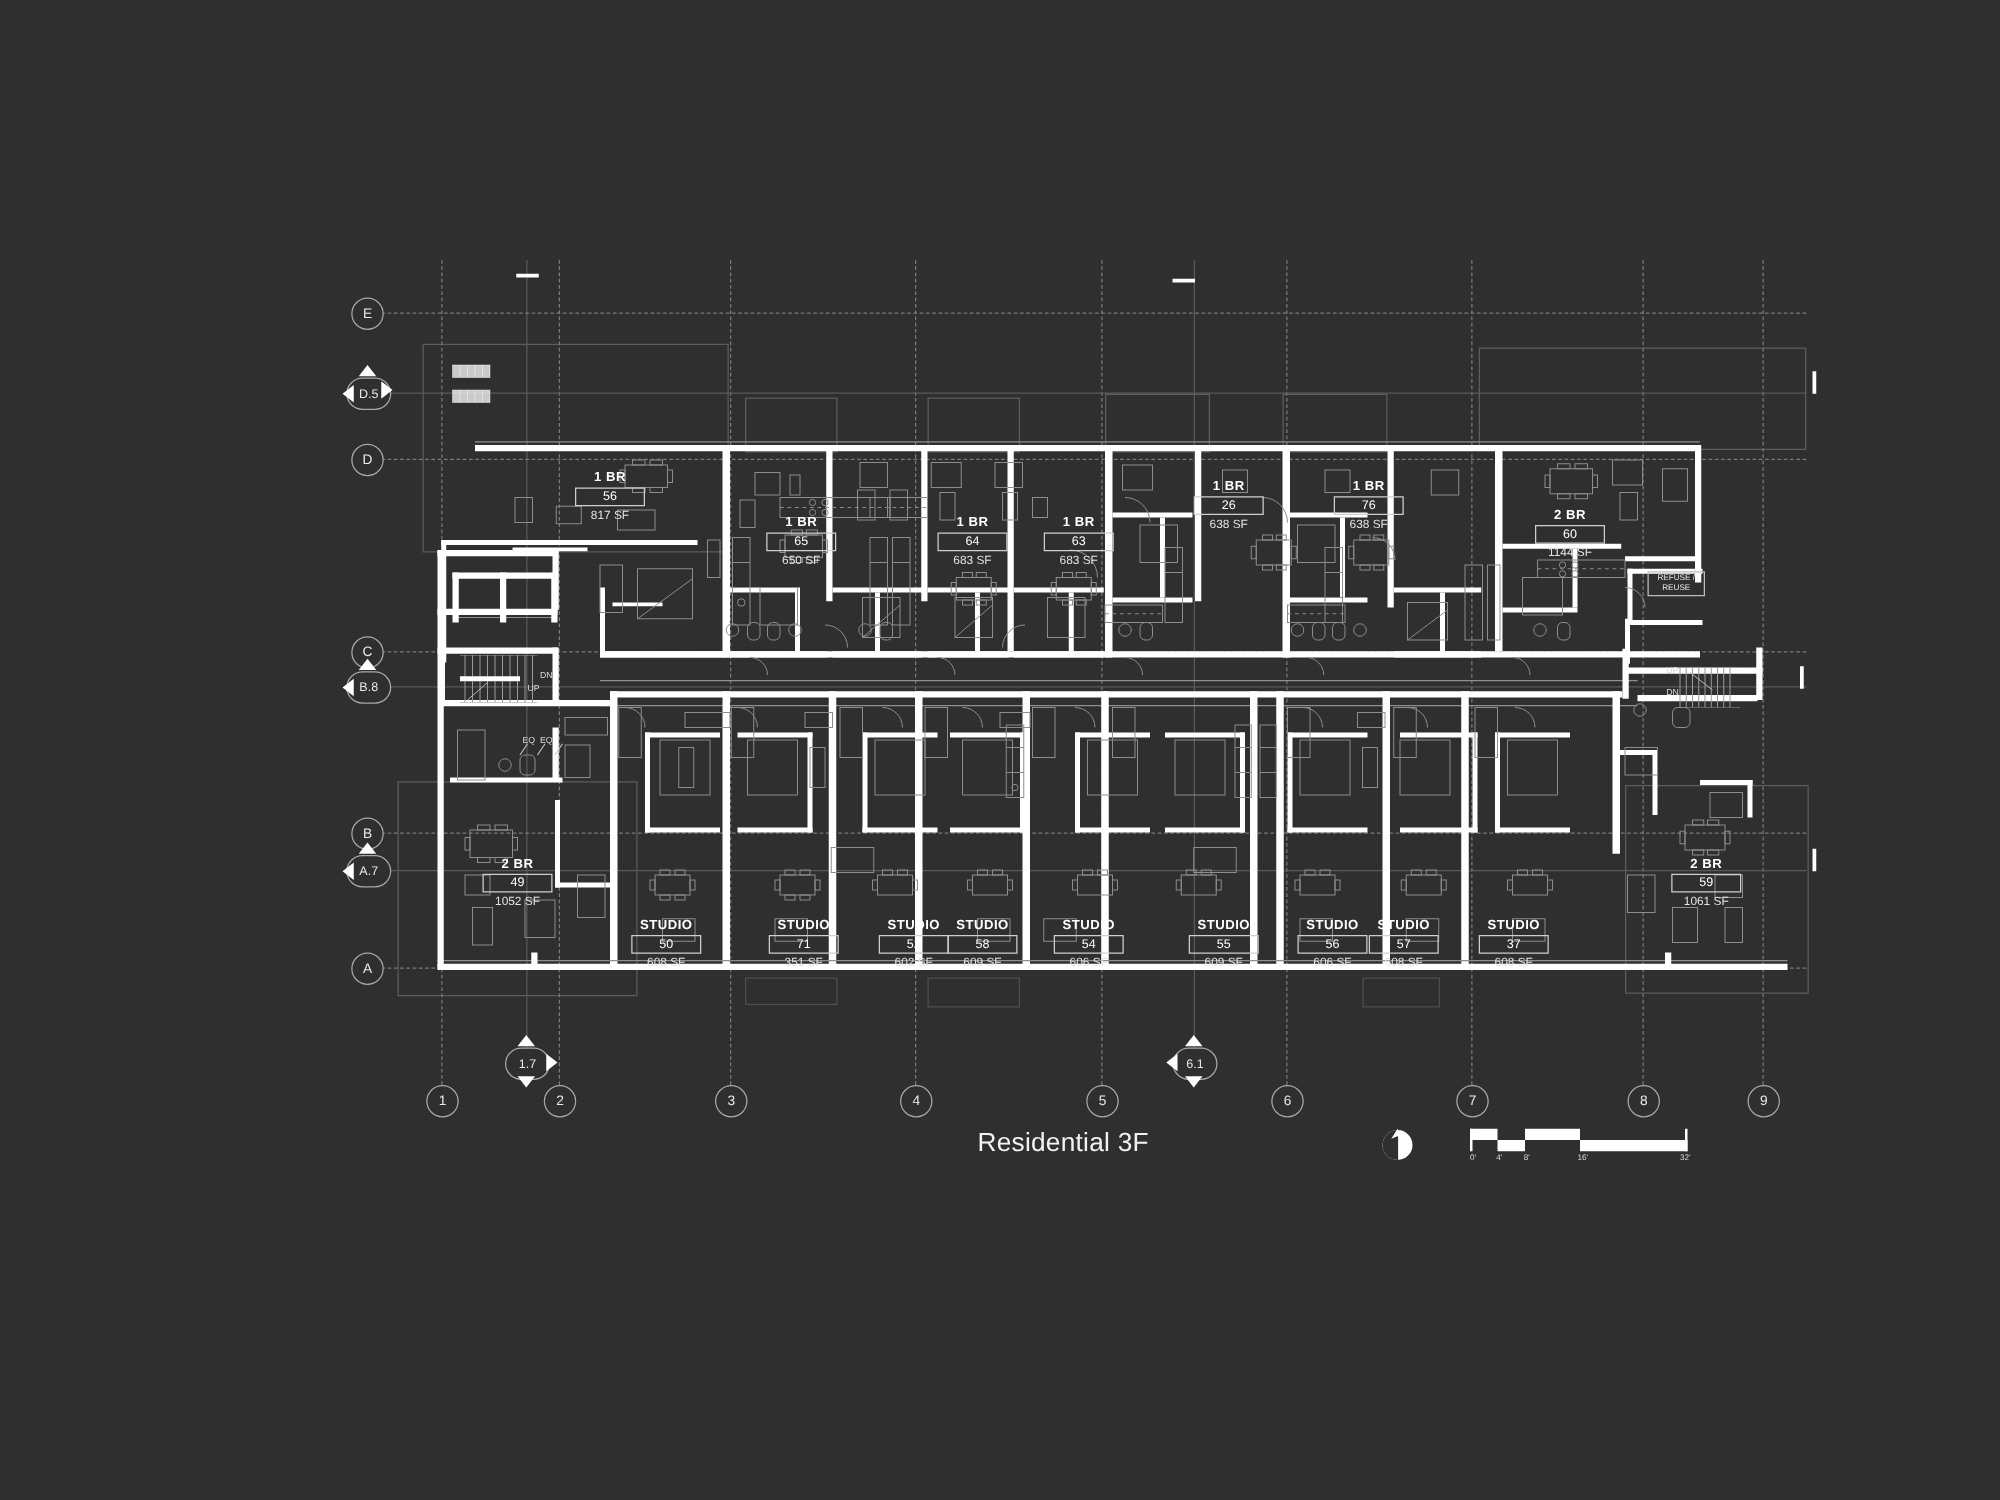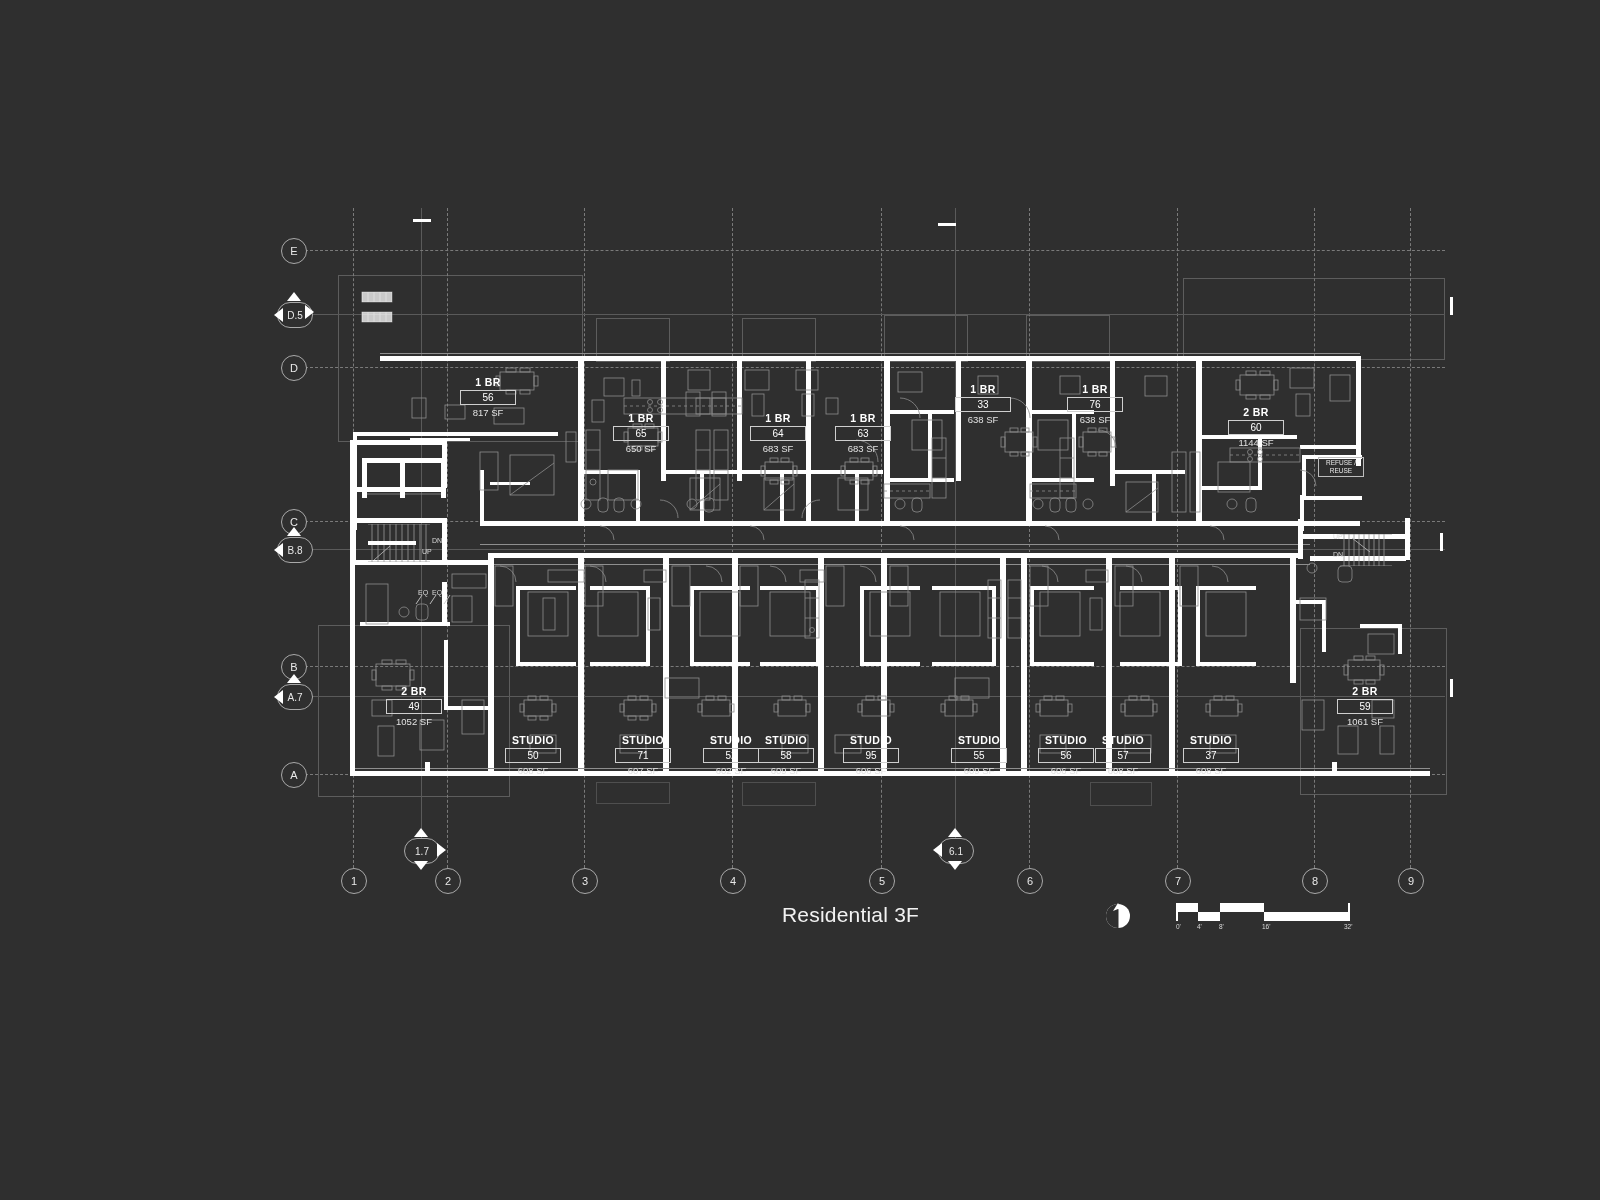--- a/index.html
+++ b/index.html
@@ -753,21 +753,21 @@
         <div class="t-num">64</div>
         <div class="t-sf">683 SF</div>
       </div>
       <div class="tag" style="left: 825px; top: 412px;">
         <div class="t-type">1 BR</div>
         <div class="t-num">63</div>
         <div class="t-sf">683 SF</div>
       </div>
       <div class="tag" style="left: 945px; top: 383px;">
         <div class="t-type">1 BR</div>
-        <div class="t-num">33</div>
+        <div class="t-num">26</div>
         <div class="t-sf">638 SF</div>
       </div>
       <div class="tag" style="left: 1057px; top: 383px;">
         <div class="t-type">1 BR</div>
         <div class="t-num">76</div>
         <div class="t-sf">638 SF</div>
       </div>
       <div class="tag" style="left: 1218px; top: 406px;">
         <div class="t-type">2 BR</div>
         <div class="t-num">60</div>
@@ -779,35 +779,35 @@
         <div class="t-sf">1052 SF</div>
       </div>
       <div class="tag" style="left: 495px; top: 734px;">
         <div class="t-type">STUDIO</div>
         <div class="t-num">50</div>
         <div class="t-sf">608 SF</div>
       </div>
       <div class="tag" style="left: 605px; top: 734px;">
         <div class="t-type">STUDIO</div>
         <div class="t-num">71</div>
-        <div class="t-sf">607 SF</div>
+        <div class="t-sf">351 SF</div>
       </div>
       <div class="tag" style="left: 693px; top: 734px;">
         <div class="t-type">STUDIO</div>
         <div class="t-num">52</div>
         <div class="t-sf">602 SF</div>
       </div>
       <div class="tag" style="left: 748px; top: 734px;">
         <div class="t-type">STUDIO</div>
         <div class="t-num">58</div>
         <div class="t-sf">609 SF</div>
       </div>
       <div class="tag" style="left: 833px; top: 734px;">
         <div class="t-type">STUDIO</div>
-        <div class="t-num">95</div>
+        <div class="t-num">54</div>
         <div class="t-sf">606 SF</div>
       </div>
       <div class="tag" style="left: 941px; top: 734px;">
         <div class="t-type">STUDIO</div>
         <div class="t-num">55</div>
         <div class="t-sf">609 SF</div>
       </div>
       <div class="tag" style="left: 1028px; top: 734px;">
         <div class="t-type">STUDIO</div>
         <div class="t-num">56</div>

